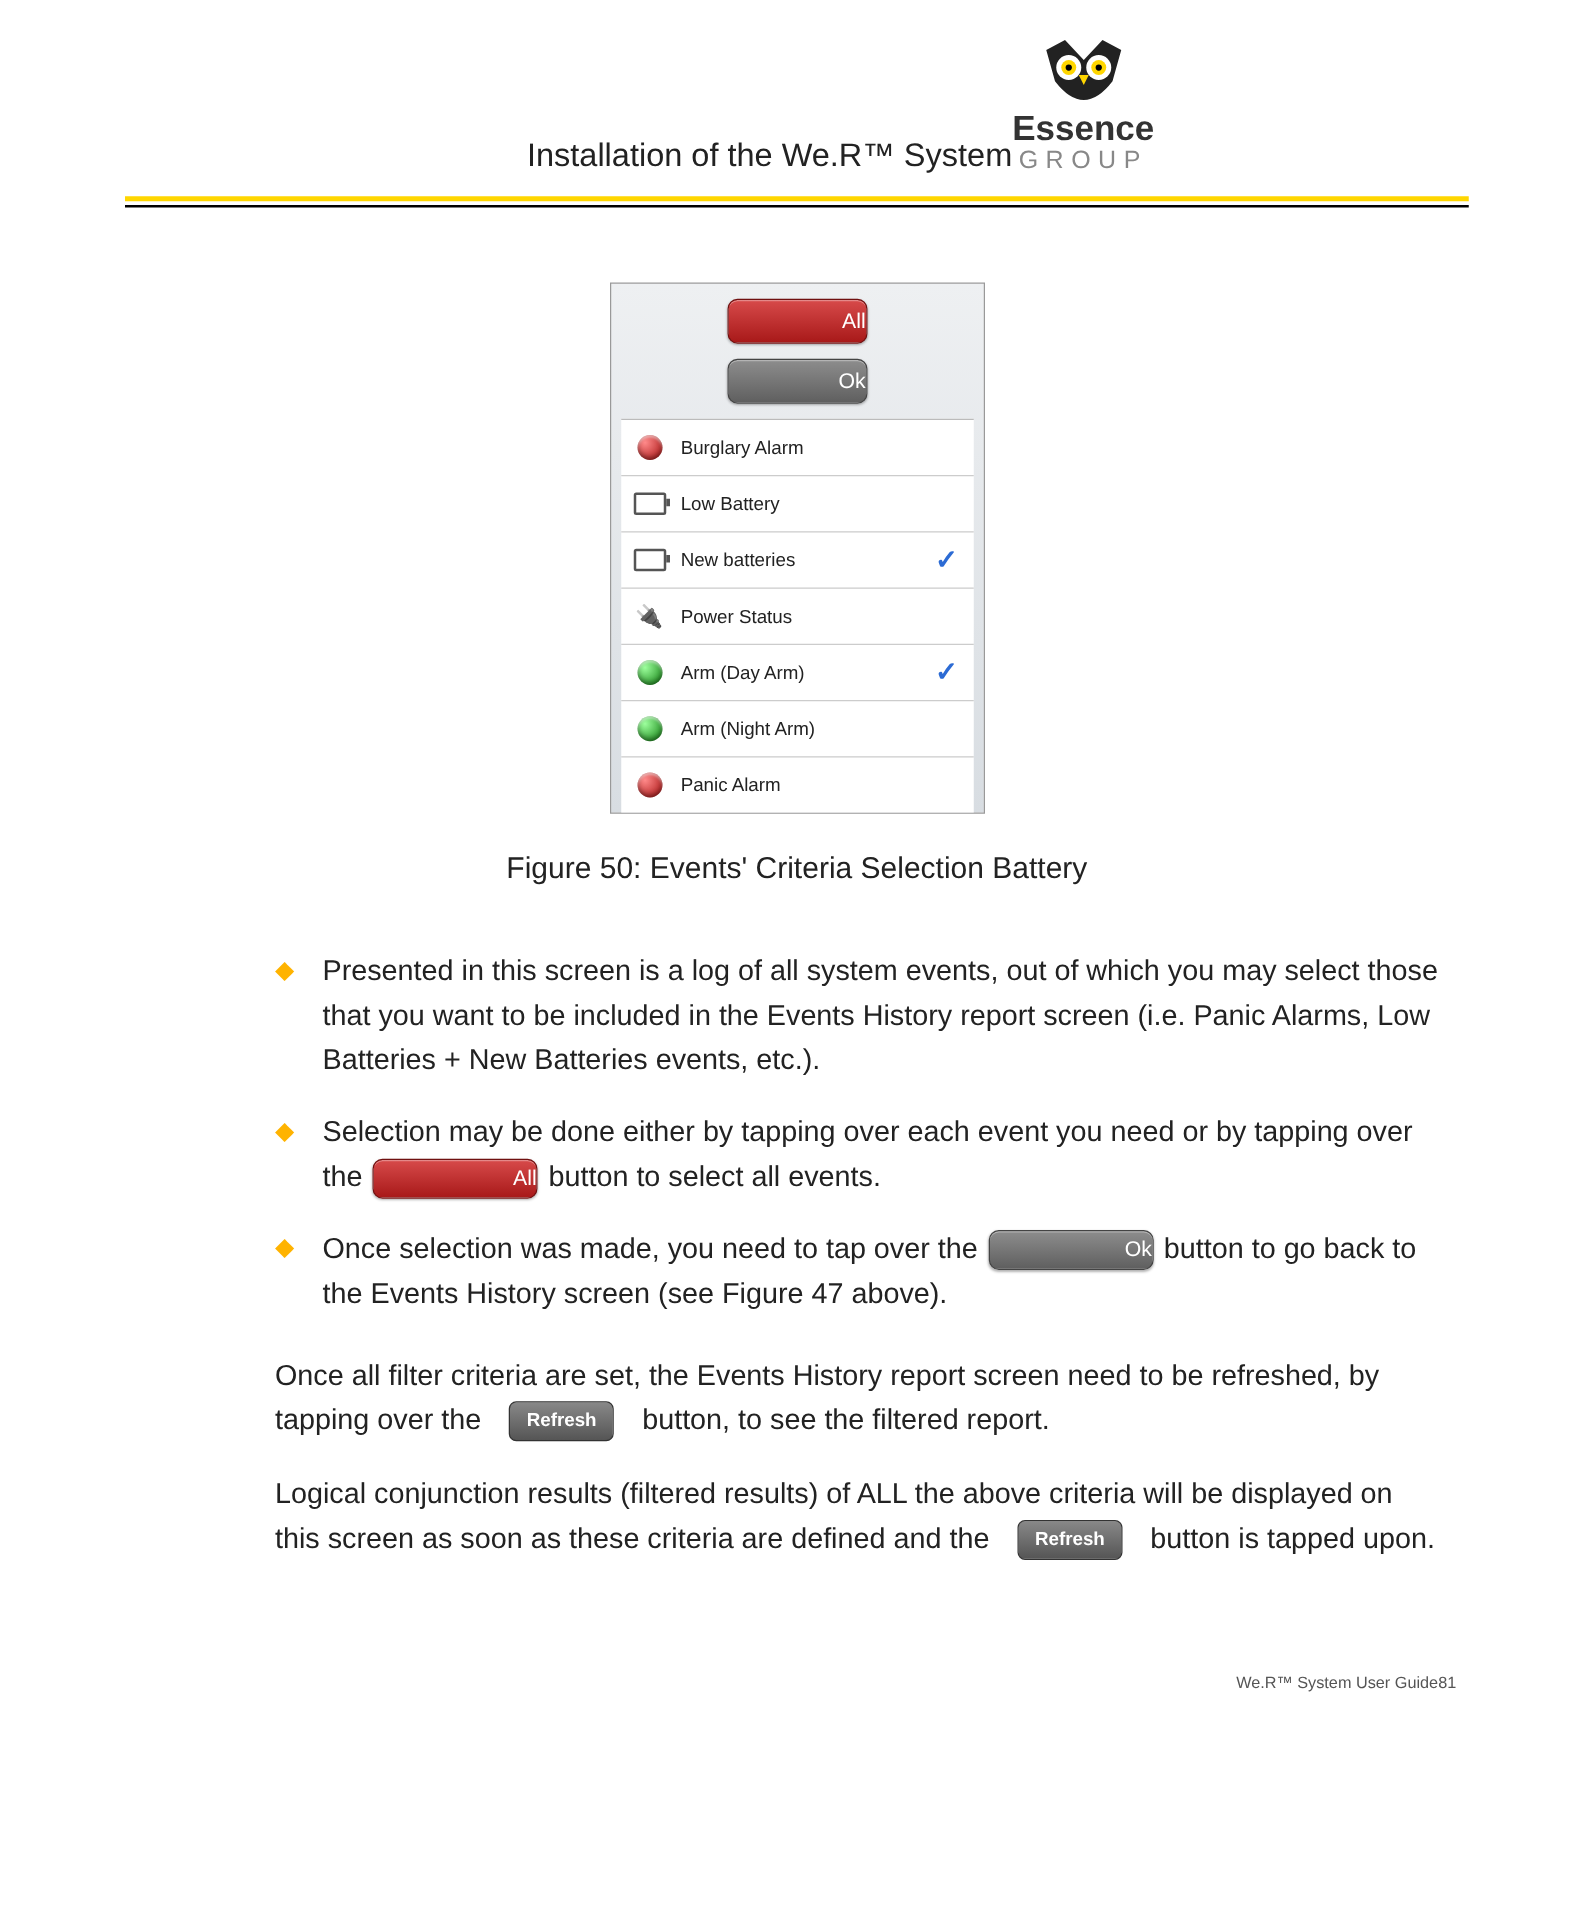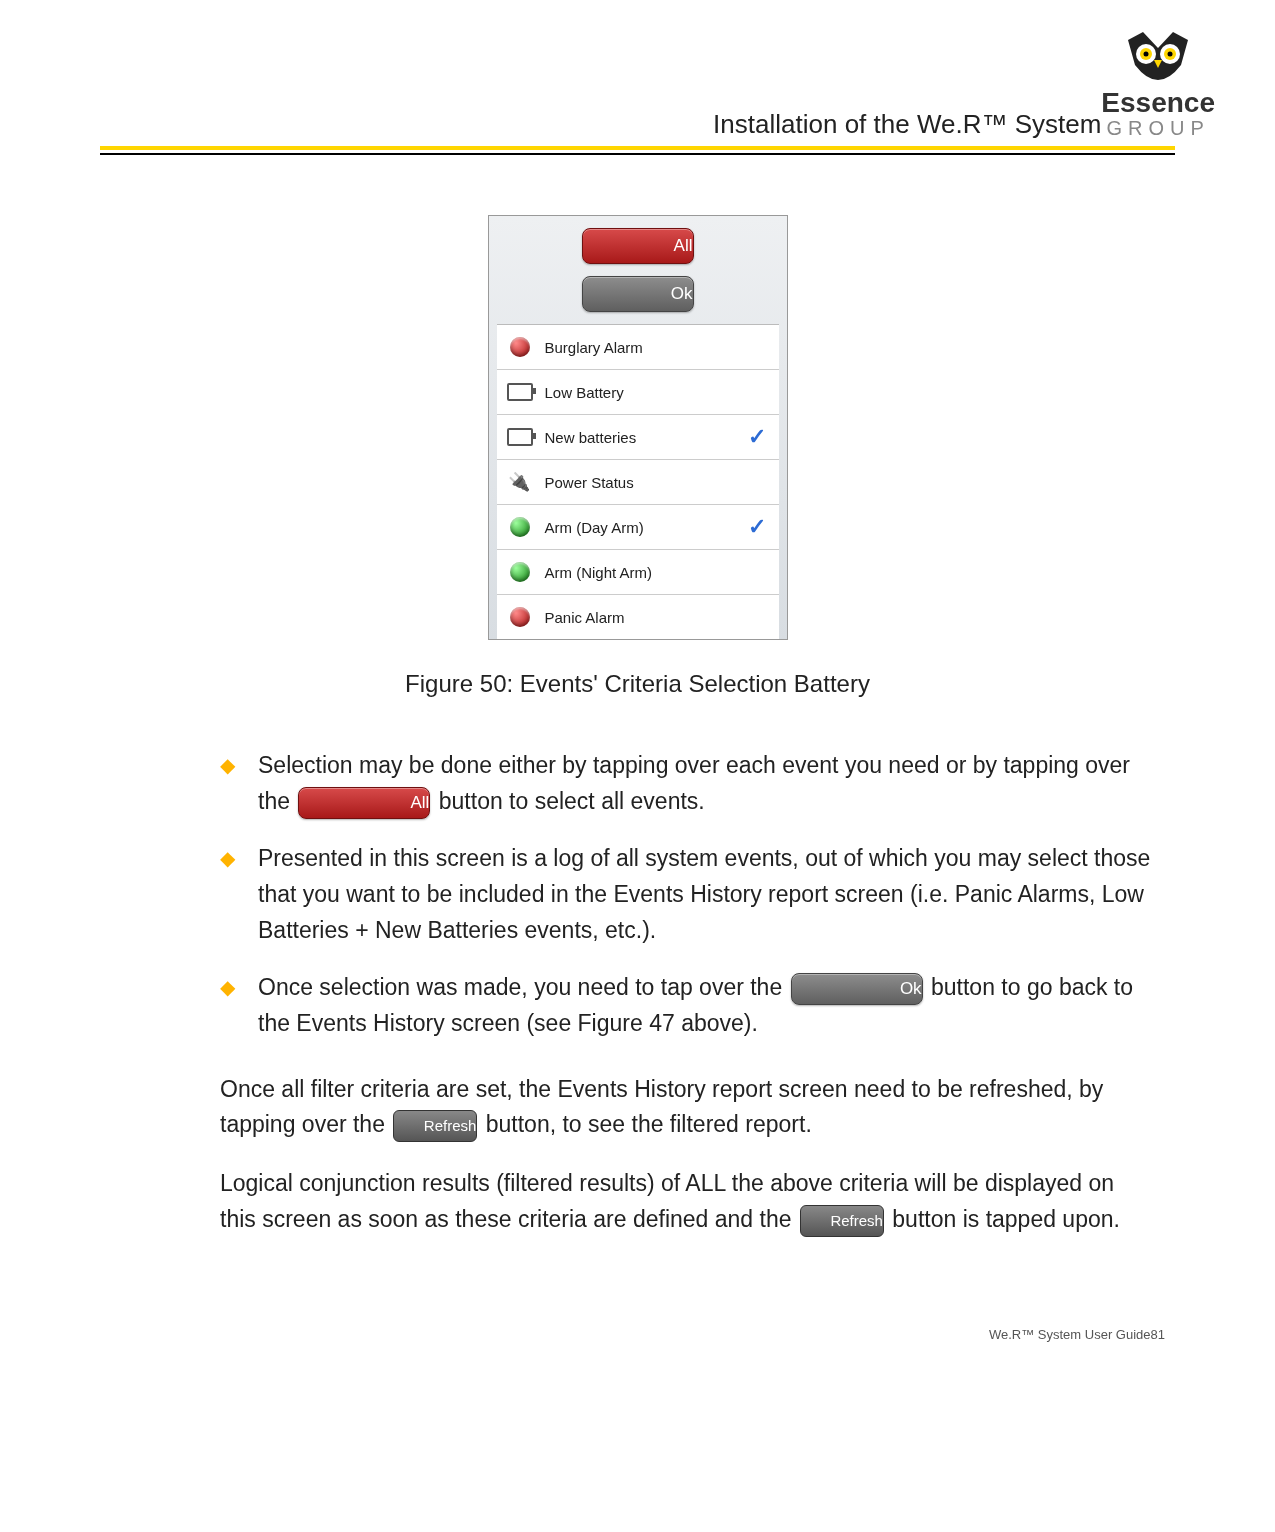--- a/index.html
+++ b/index.html
@@ -1,31 +1,31 @@
 <!DOCTYPE html>
 <html><head>
 <meta charset="utf-8">
 <style>
   html,body{margin:0;padding:0;background:#fff;font-family:Arial,Helvetica,sans-serif;color:#222}
   .page{width:1275px;margin:0 auto;position:relative;box-sizing:border-box;padding:30px 100px 40px 100px}
-  .header-row{display:flex;align-items:flex-end;justify-content:flex-end;margin-bottom:6px}
+  .header-row{display:flex;align-items:flex-end;justify-content:center;margin-bottom:17px}
   .section-title{font-size:26px;color:#222;padding-left:30px}
   .logo{display:flex;flex-direction:column;align-items:center;margin-right:-40px}
   .owl{position:relative;width:80px;height:60px}
   .owl svg{width:80px;height:60px}
   .logo-text{font-size:28px;font-weight:bold;color:#333;letter-spacing:0;line-height:0.9}
   .logo-sub{font-size:20px;letter-spacing:6px;color:#888;margin-top:2px}
   hr.yellow{border:none;border-top:4px solid #ffd600;margin:0 0 3px 0}
   hr.black{border:none;border-top:2px solid #000;margin:0 0 60px 0}
   .figure{width:300px;margin:0 auto;border:1px solid #999;background:linear-gradient(#eef0f2,#d8dde2);padding:12px 8px 0 8px;box-sizing:border-box}
   .pill{display:block;margin:0 auto 12px auto;width:110px;height:34px;border-radius:8px;color:#fff;font-size:17px;line-height:34px;text-align:right;box-shadow:inset 0 1px 0 rgba(255,255,255,.35),0 1px 2px rgba(0,0,0,.3)}
   .pill.red{background:linear-gradient(#d74a4a,#a81919);border:1px solid #701010}
   .pill.gray{background:linear-gradient(#8d8d8d,#5f5f5f);border:1px solid #444}
   .pill.small{display:inline-block;vertical-align:middle;width:130px;height:30px;line-height:30px;font-size:17px;margin:0 2px}
-  .refresh{display:inline-block;vertical-align:middle;width:82px;height:30px;line-height:30px;border-radius:6px;background:linear-gradient(#888,#555);border:1px solid #333;color:#fff;font-size:15px;text-align:right;font-weight:normal;margin:0 2px}
+  .refresh{display:inline-block;vertical-align:middle;width:82px;height:30px;line-height:30px;border-radius:6px;background:linear-gradient(#888,#555);border:1px solid #333;color:#fff;font-size:15px;text-align:center;font-weight:bold;margin:0 16px}
   .list{background:#fff;border-top:1px solid #bbb}
   .row{display:flex;align-items:center;height:44px;border-bottom:1px solid #ccc;padding:0 10px;font-size:15px;color:#222;position:relative}
   .row:last-child{border-bottom:none}
   .row .ic{width:26px;height:22px;margin-right:12px;display:flex;align-items:center;justify-content:center}
   .dot{width:20px;height:20px;border-radius:50%;box-shadow:inset 0 -2px 4px rgba(0,0,0,.4),inset 0 2px 2px rgba(255,255,255,.5)}
   .dot.red{background:radial-gradient(circle at 30% 30%,#ff8a8a,#a30b0b)}
   .dot.green{background:radial-gradient(circle at 30% 30%,#9dff9d,#0a7a0a)}
   .batt{width:26px;height:14px;border:2px solid #555;border-radius:2px;position:relative}
   .batt:after{content:"";position:absolute;right:-5px;top:3px;width:3px;height:6px;background:#555}
   .batt .fill{height:100%}
@@ -115,24 +115,24 @@
         <span>Panic Alarm</span>
       </div>
     </div>
   </div>
 
   <div class="caption">Figure 50: Events' Criteria Selection Battery</div>
 
   <div class="body">
     <ul class="dia">
       <li>
-        <span>Selection may be done either by tapping over each event you need or by tapping over the </span><span class="pill red small">All</span><span> button to select all events.</span>
+        <span>Presented in this screen is a log of all system events, out of which you may select those that you want to be included in the Events History report screen (i.e. Panic Alarms, Low Batteries + New Batteries events, etc.).</span>
       </li>
       <li>
-        <span>Presented in this screen is a log of all system events, out of which you may select those that you want to be included in the Events History report screen (i.e. Panic Alarms, Low Batteries + New Batteries events, etc.).</span>
+        <span>Selection may be done either by tapping over each event you need or by tapping over the </span><span class="pill red small">All</span><span> button to select all events.</span>
       </li>
       <li>
         <span>Once selection was made, you need to tap over the </span><span class="pill gray small">Ok</span><span> button to go back to the Events History screen (see Figure 47 above).</span>
       </li>
     </ul>
 
     <p>
       <span>Once all filter criteria are set, the Events History report screen need to be refreshed, by tapping over the </span><span class="refresh">Refresh</span><span> button, to see the filtered report.</span>
     </p>
     <p>

